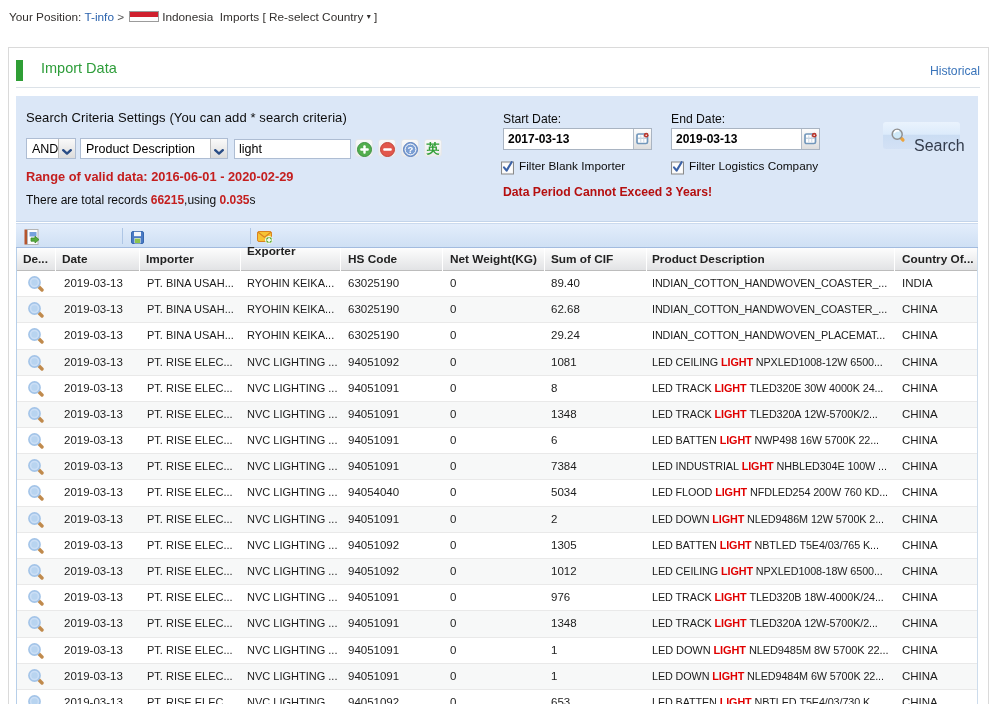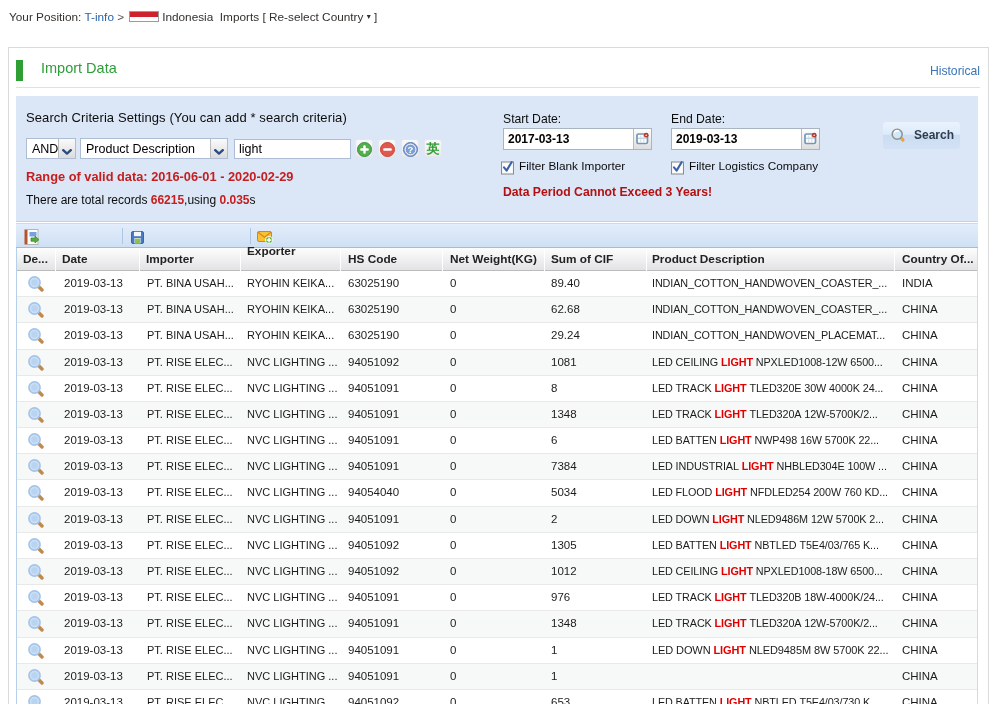--- a/index.html
+++ b/index.html
@@ -28,21 +28,21 @@
   background:linear-gradient(#f9f9f9,#ebebeb); border:1px solid #e4e7ec; text-align:center; }
 .ibtn svg { margin-top:1.5px; }
 .redtx { position:absolute; font-weight:bold; font-size:12.8px; color:#c41e1e; }
 .redtx2 { position:absolute; font-weight:bold; font-size:12.2px; color:#b50f0f; }
 .datein { position:absolute; width:149px; height:22px; background:#fff; border:1px solid #a9b4c2; }
 .dval { position:absolute; left:4px; top:3px; font-size:12px; font-weight:bold; color:#000; }
 .dtrig { position:absolute; right:0; top:0; bottom:0; width:18px; border-left:1px solid #b2bcc8;
   background:linear-gradient(#fdfdfd,#dedede); padding:3px 0 0 2px; }
 .sbtn { left:883px; top:122px; width:77px; height:27px; border-radius:3px;
   background:linear-gradient(#eaf3fd 0%, #dcebfb 45%, #cbddf3 50%, #d3e1f5 100%); }
-.sbtn span { position:absolute; left:31px; top:6px; font-size:12px; color:#333c4c;font-weight:bold; }
+.sbtn span { position:absolute; left:31px; top:15px; font-size:16px; color:#333c4c; }
 
 .tbar { left:16px; top:223px; width:962px; height:25px;
   background:linear-gradient(#e3edfb, #cfe0f4); border-top:1px solid #cbdaee; border-bottom:1px solid #a2bbdf; }
 .tbtx { position:absolute; top:222px; font-size:11.5px; color:#3e4553;margin-top:36px; }
 .tsep { position:absolute; top:228px; width:1px; height:16px; background:#aec6e5; }
 
 .ghead { left:16px; top:248px; width:962px; height:23px;
   background:linear-gradient(#fdfdfd, #e2e3e5); border-bottom:1px solid #bcbcbc; }
 .hc { position:absolute; top:4px; font-size:11.8px; font-weight:bold; color:#222; white-space:nowrap; }
 .hsep { position:absolute; top:0; width:1px; height:23px; background:#cfcfcf; border-right:1px solid #fff; }
@@ -411,20 +411,21 @@
 <line x1="11" y1="11" x2="15" y2="15" stroke="#c08a4c" stroke-width="3.4" stroke-linecap="round"></line>
 <circle cx="7.5" cy="7.5" r="5.6" fill="#cadef5" stroke="#a3c4e8" stroke-width="1.6"></circle>
 <circle cx="7.5" cy="7.5" r="3.2" fill="#b8d4f0"></circle>
 </svg>
     <span class="c" style="left:48px">2019-03-13</span>
     <span class="c" style="left:131px;width:90px;font-size:11px">PT. RISE ELEC...</span>
     <span class="c" style="left:231px;width:93px;font-size:11px">NVC LIGHTING ...</span>
     <span class="c" style="left:332px">94051091</span>
     <span class="c" style="left:434px">0</span>
     <span class="c" style="left:535px">1</span>
+    <span class="c" style="left:636px;width:242px;font-size:10.8px;letter-spacing:-0.1px">LED&nbsp;DOWN&nbsp;<b class="red">LIGHT</b>&nbsp;NLED9484M&nbsp;6W&nbsp;5700K&nbsp;22...</span>
     <span class="c" style="left:886px">CHINA</span>
   </div>
 <div class="row" style="top:689.88px">
     <svg class="abs" style="left:11px;top:4px" width="17" height="17" viewBox="0 0 17 17">
 <line x1="11" y1="11" x2="15" y2="15" stroke="#c08a4c" stroke-width="3.4" stroke-linecap="round"></line>
 <circle cx="7.5" cy="7.5" r="5.6" fill="#cadef5" stroke="#a3c4e8" stroke-width="1.6"></circle>
 <circle cx="7.5" cy="7.5" r="3.2" fill="#b8d4f0"></circle>
 </svg>
     <span class="c" style="left:48px">2019-03-13</span>
     <span class="c" style="left:131px;width:90px;font-size:11px">PT. RISE ELEC...</span>

